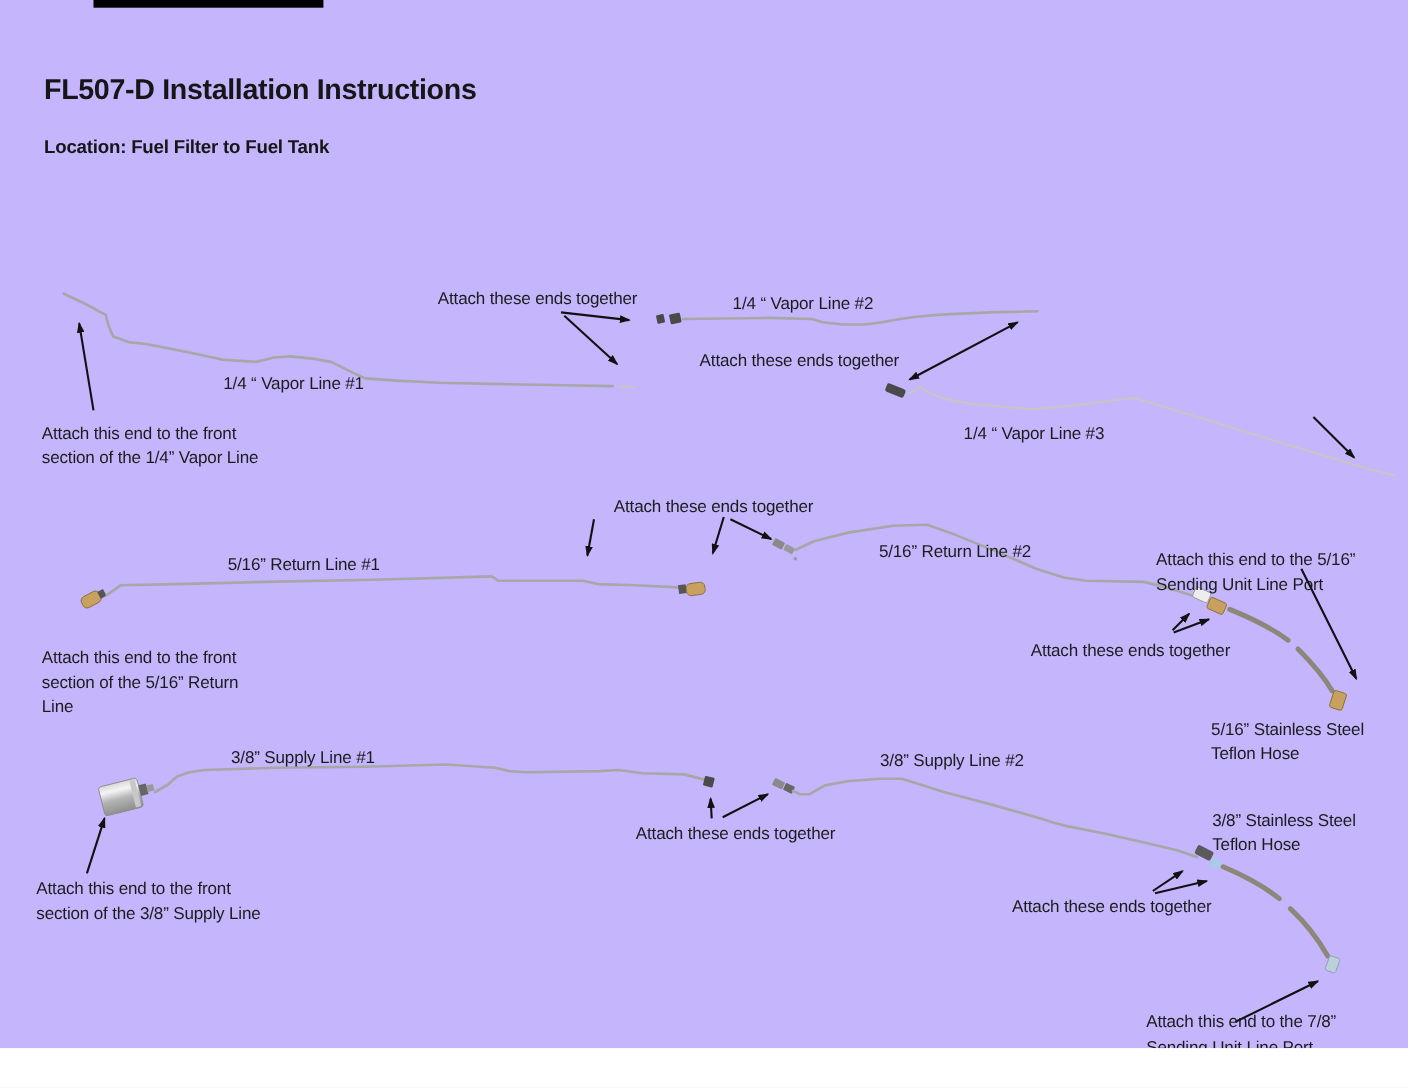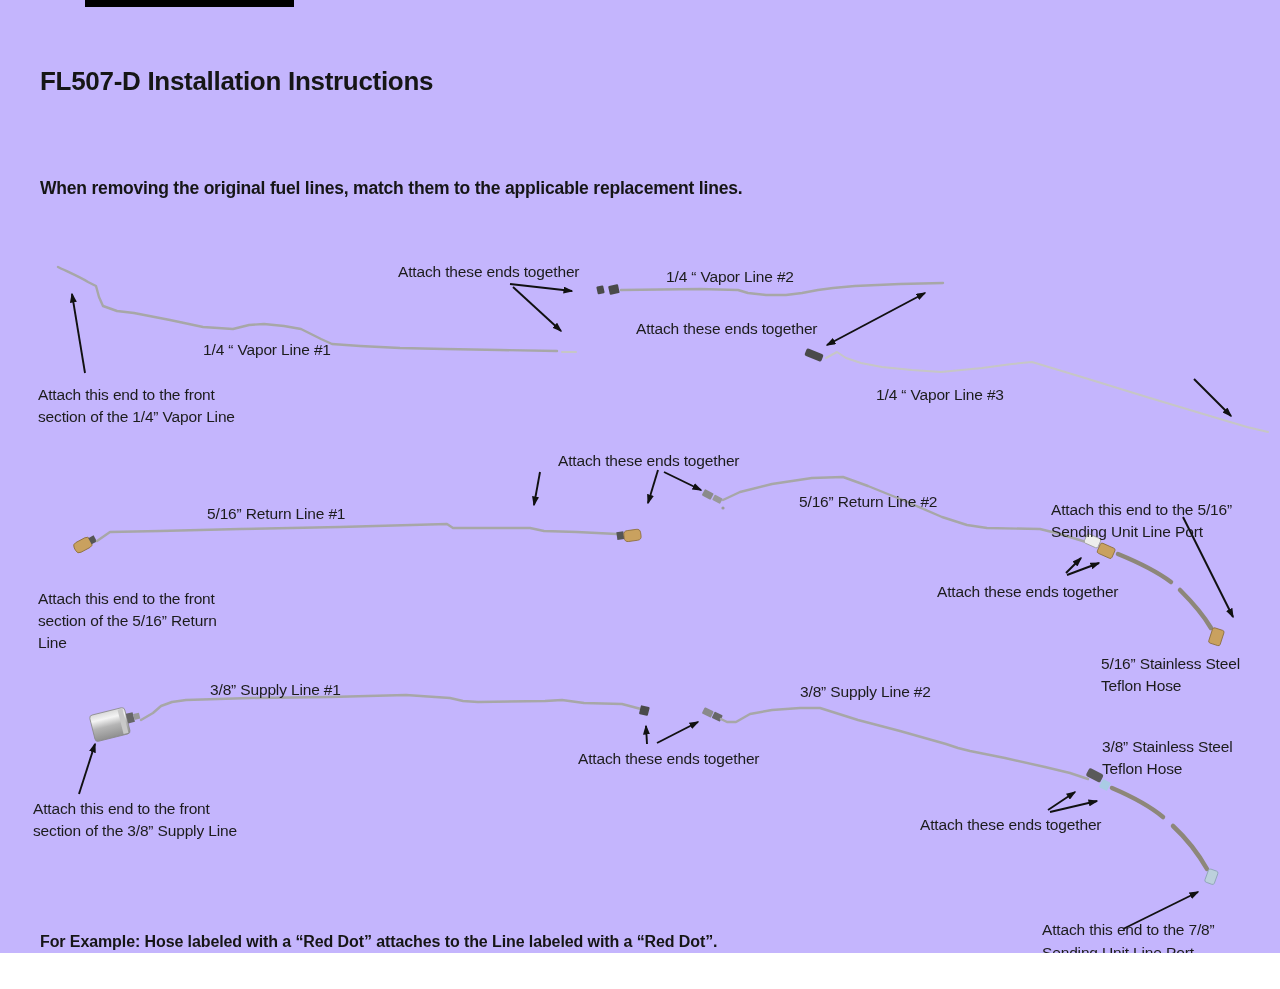--- a/index.html
+++ b/index.html
@@ -20,21 +20,21 @@
   .arr{fill:none;stroke:#111;stroke-width:1.9;}
 </style>
 </head>
 <body>
 
 <div id="page">
 
   <div class="topbar"></div>
 
   <div class="abs title" style="left:40px;top:66px;">FL507-D Installation Instructions</div>
-  <div class="abs intro" style="left:40px;top:178px;">When removing the original fuel lines, match them to the applicable replacement lines.</div>
+  <div class="abs subhead" style="left:40px;top:124px;">Location: Fuel Filter to Fuel Tank</div>
 
   <svg width="1280" height="989" viewBox="0 0 1280 989">
     <defs>
       <marker id="ah" viewBox="0 0 10 7" refX="8.5" refY="3.5" markerWidth="10" markerHeight="7" orient="auto-start-reverse" markerUnits="userSpaceOnUse">
         <path d="M0,0 L10,3.5 L0,7 Z" fill="#111"></path>
       </marker>
       <linearGradient id="silver" x1="0" y1="0" x2="0" y2="1">
         <stop offset="0" stop-color="#d9d9d9"></stop>
           <stop offset="0.25" stop-color="#f4f4f4"></stop>
         <stop offset="0.55" stop-color="#b5b5b5"></stop>
@@ -182,15 +182,14 @@
   <div class="abs ann" style="left:920px;top:814px;">Attach these ends together</div>
   <div class="abs ann" style="left:33px;top:798px;">
     <div>Attach this end to the front</div>
     <div>section of the 3/8” Supply Line</div>
   </div>
   <div class="abs ann" style="left:1042px;top:918px;line-height:23px;">
     <div>Attach this end to the 7/8”</div>
     <div>Sending Unit Line Port</div>
   </div>
 
-  <div class="abs note" style="left:40px;top:933px;">For Example: Hose labeled with a “Red Dot” attaches to the Line labeled with a “Red Dot”.</div>
 
 </div>
 
 </body></html>

